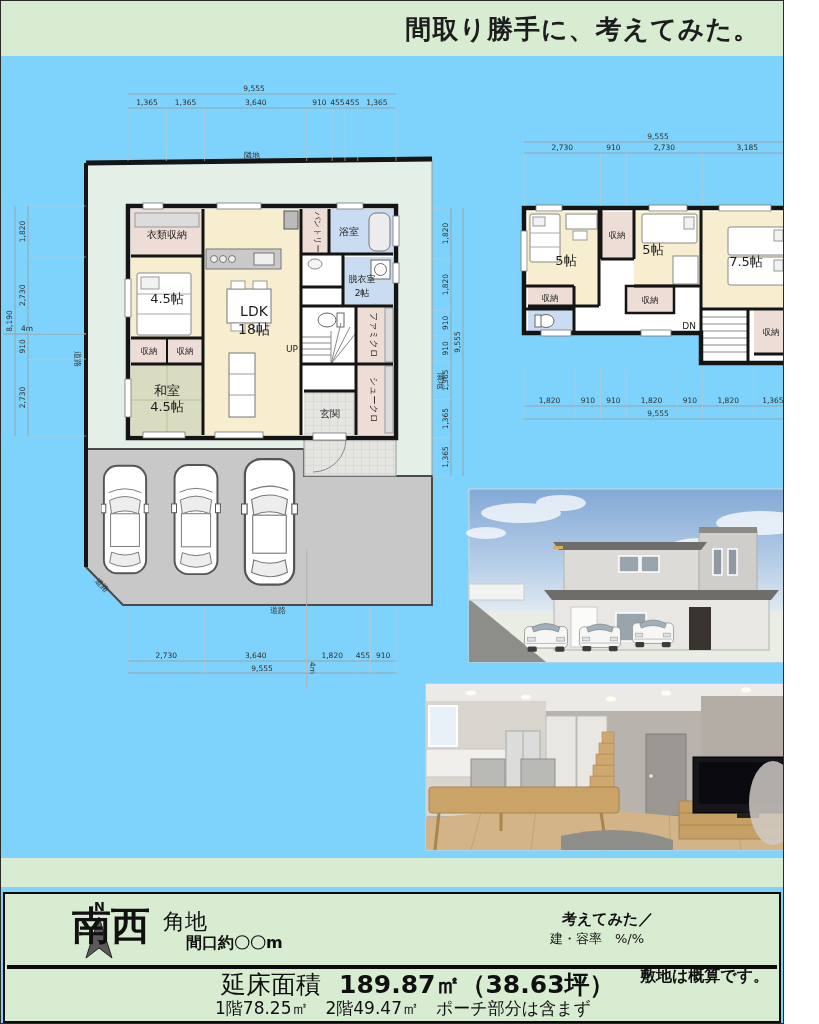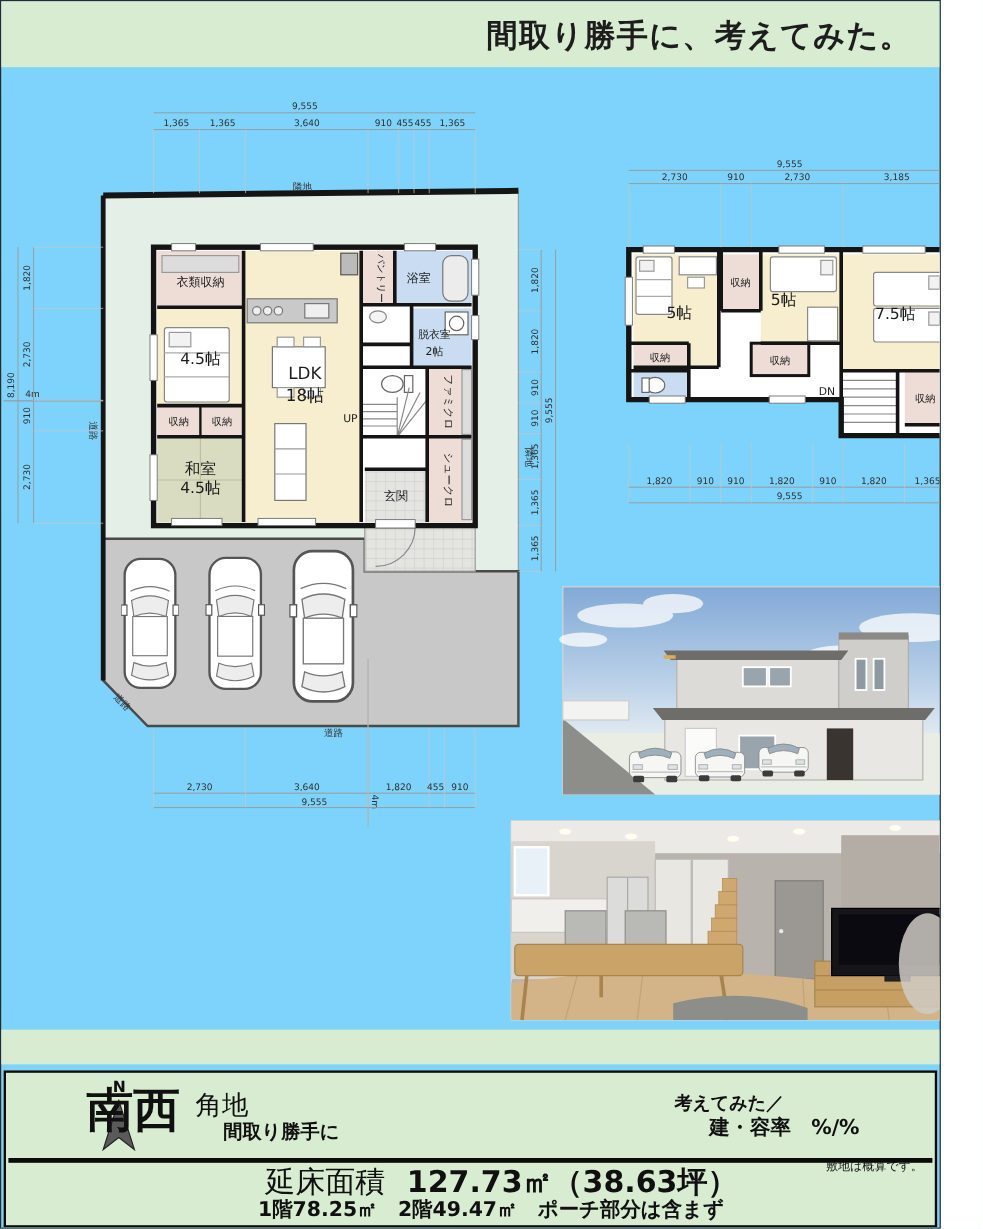--- a/index.html
+++ b/index.html
@@ -10,26 +10,26 @@
   .strip{position:absolute;left:0;top:857px;width:100%;height:29px;background:#d7ecd1}
   .banner-bottom{position:absolute;left:2px;right:2px;top:891px;bottom:0;background:#d7ecd1;
         border:2px solid #0b0b0b;box-sizing:border-box}
   .bb{position:absolute;color:#101010;white-space:nowrap;line-height:1}
   .bb-n{left:89px;top:6px;font-size:13px;font-weight:600}
   .bb-dir{left:67px;top:12px;font-size:39px;font-weight:700}
   .bb-corner{left:158px;top:17px;font-size:22px;font-weight:400}
   .bb-front{left:181px;top:41px;font-size:16px;font-weight:600}
   .bb-area{left:293px;top:22px;font-size:27px;font-weight:600}
   .bb-zone1{left:557px;top:18px;font-size:15px;font-weight:600}
-  .bb-zone2{left:586px;top:38px;font-size:17px;font-weight:700}
+  .bb-zone2{left:545px;top:38px;font-size:13px;font-weight:400}
   .bb-sep{left:2px;right:2px;top:71px;height:4px;background:#0b0b0b}
   .bb-fal{left:216px;top:78px;font-size:25px;font-weight:400}
   .bb-fav{left:334px;top:78px;font-size:25px;font-weight:700}
-  .bb-bd{left:210px;top:106px;font-size:17px;font-weight:700}
-  .bb-note{right:10px;top:74px;font-size:10px;font-weight:400}
+  .bb-bd{left:210px;top:106px;font-size:17px;font-weight:400}
+  .bb-note{right:10px;top:74px;font-size:16px;font-weight:700}
   .northsvg{position:absolute;left:76px;top:22px}
   svg text{font-family:"DejaVu Sans","Liberation Sans",sans-serif}
   .dim{font-size:7.5px;fill:#2f2f2f}
   .bl{font-size:8px;fill:#333}
   .rl{fill:#1c1c1c}
   .wall{stroke:#141414;fill:none}
 </style>
 </head>
 <body>
 
@@ -360,23 +360,23 @@
 
   <div class="strip"></div>
 
   <div class="banner-bottom">
     <span class="bb bb-n">N</span>
     <svg class="northsvg" width="36" height="44" viewBox="0 0 36 44">
       <polygon points="18,1 31,42 18,32 5,42" fill="#5a5a5a" stroke="#222" stroke-width="1"></polygon>
     </svg>
     <span class="bb bb-dir">南西</span>
     <span class="bb bb-corner">角地</span>
-    <span class="bb bb-front">間取り勝手に</span>
+    <span class="bb bb-front">間口約〇〇m</span>
     <span class="bb bb-zone1">考えてみた／</span>
     <span class="bb bb-zone2">建・容率　%/%</span>
     <div class="bb bb-sep"></div>
     <span class="bb bb-fal">延床面積</span>
-    <span class="bb bb-fav">127.73㎡（38.63坪）</span>
+    <span class="bb bb-fav">189.87㎡（38.63坪）</span>
     <span class="bb bb-bd">1階78.25㎡　2階49.47㎡　ポーチ部分は含まず</span>
     <span class="bb bb-note">敷地は概算です。</span>
   </div>
 
 </div>
 
 </body></html>

